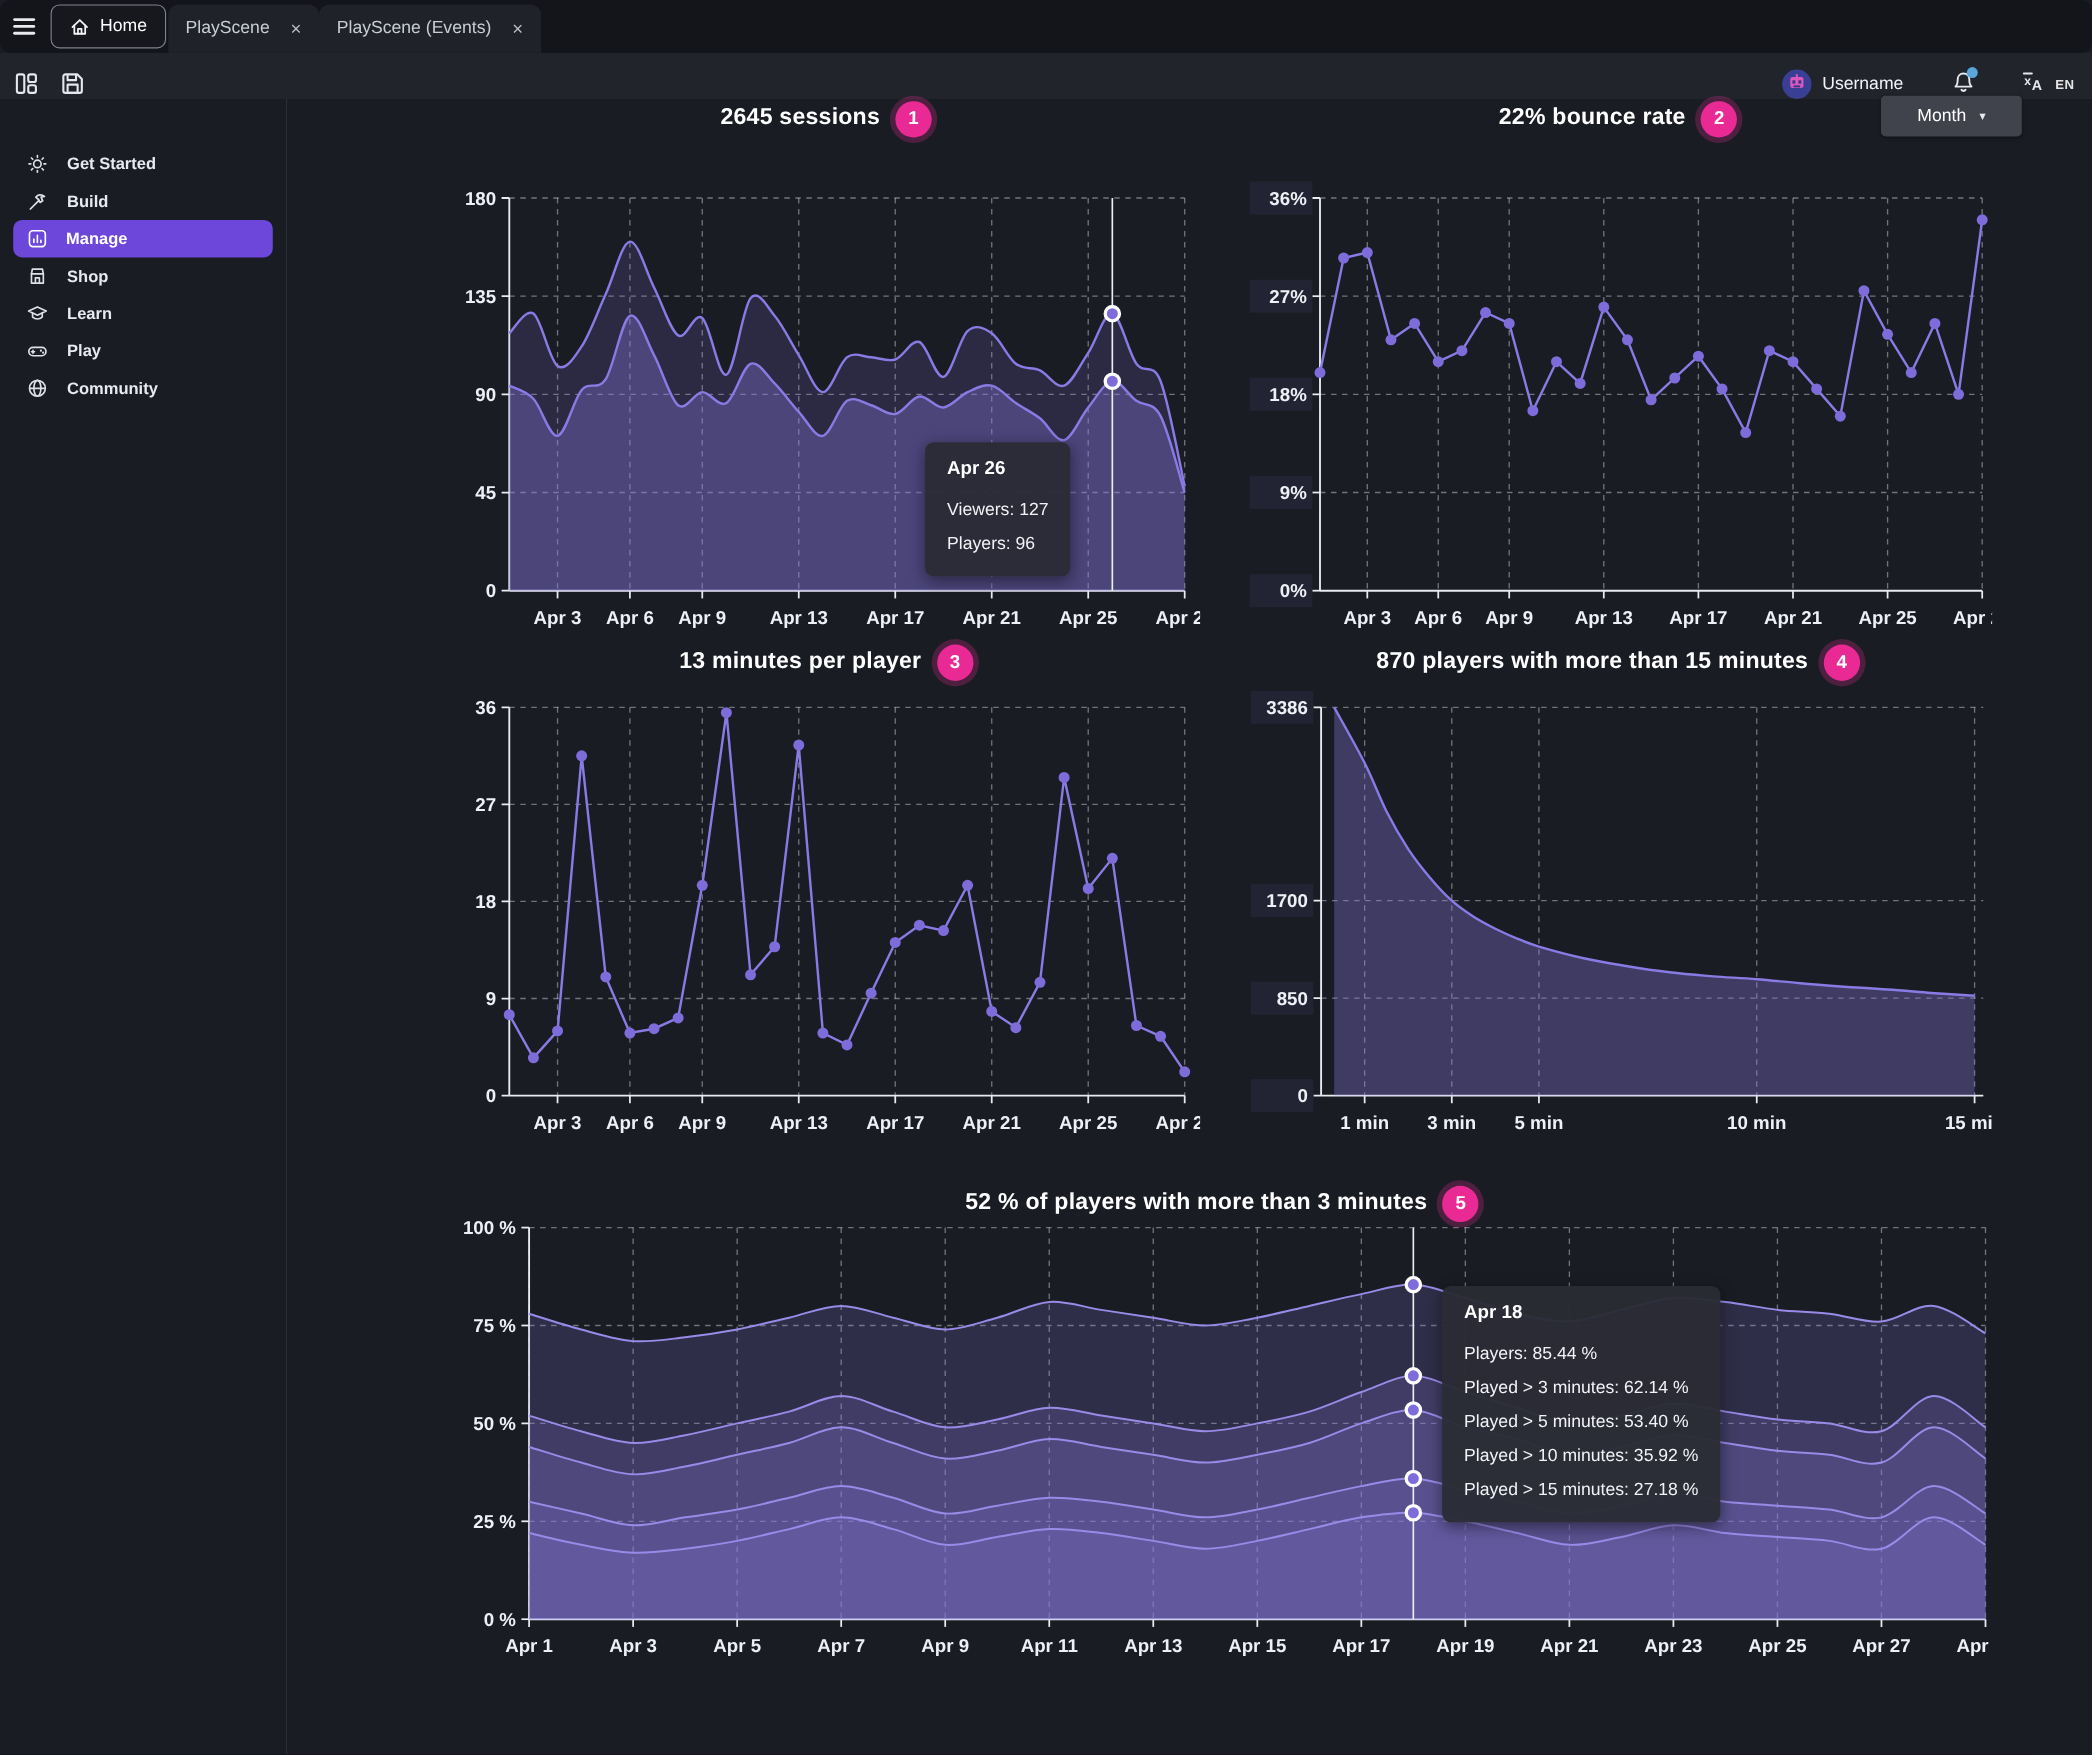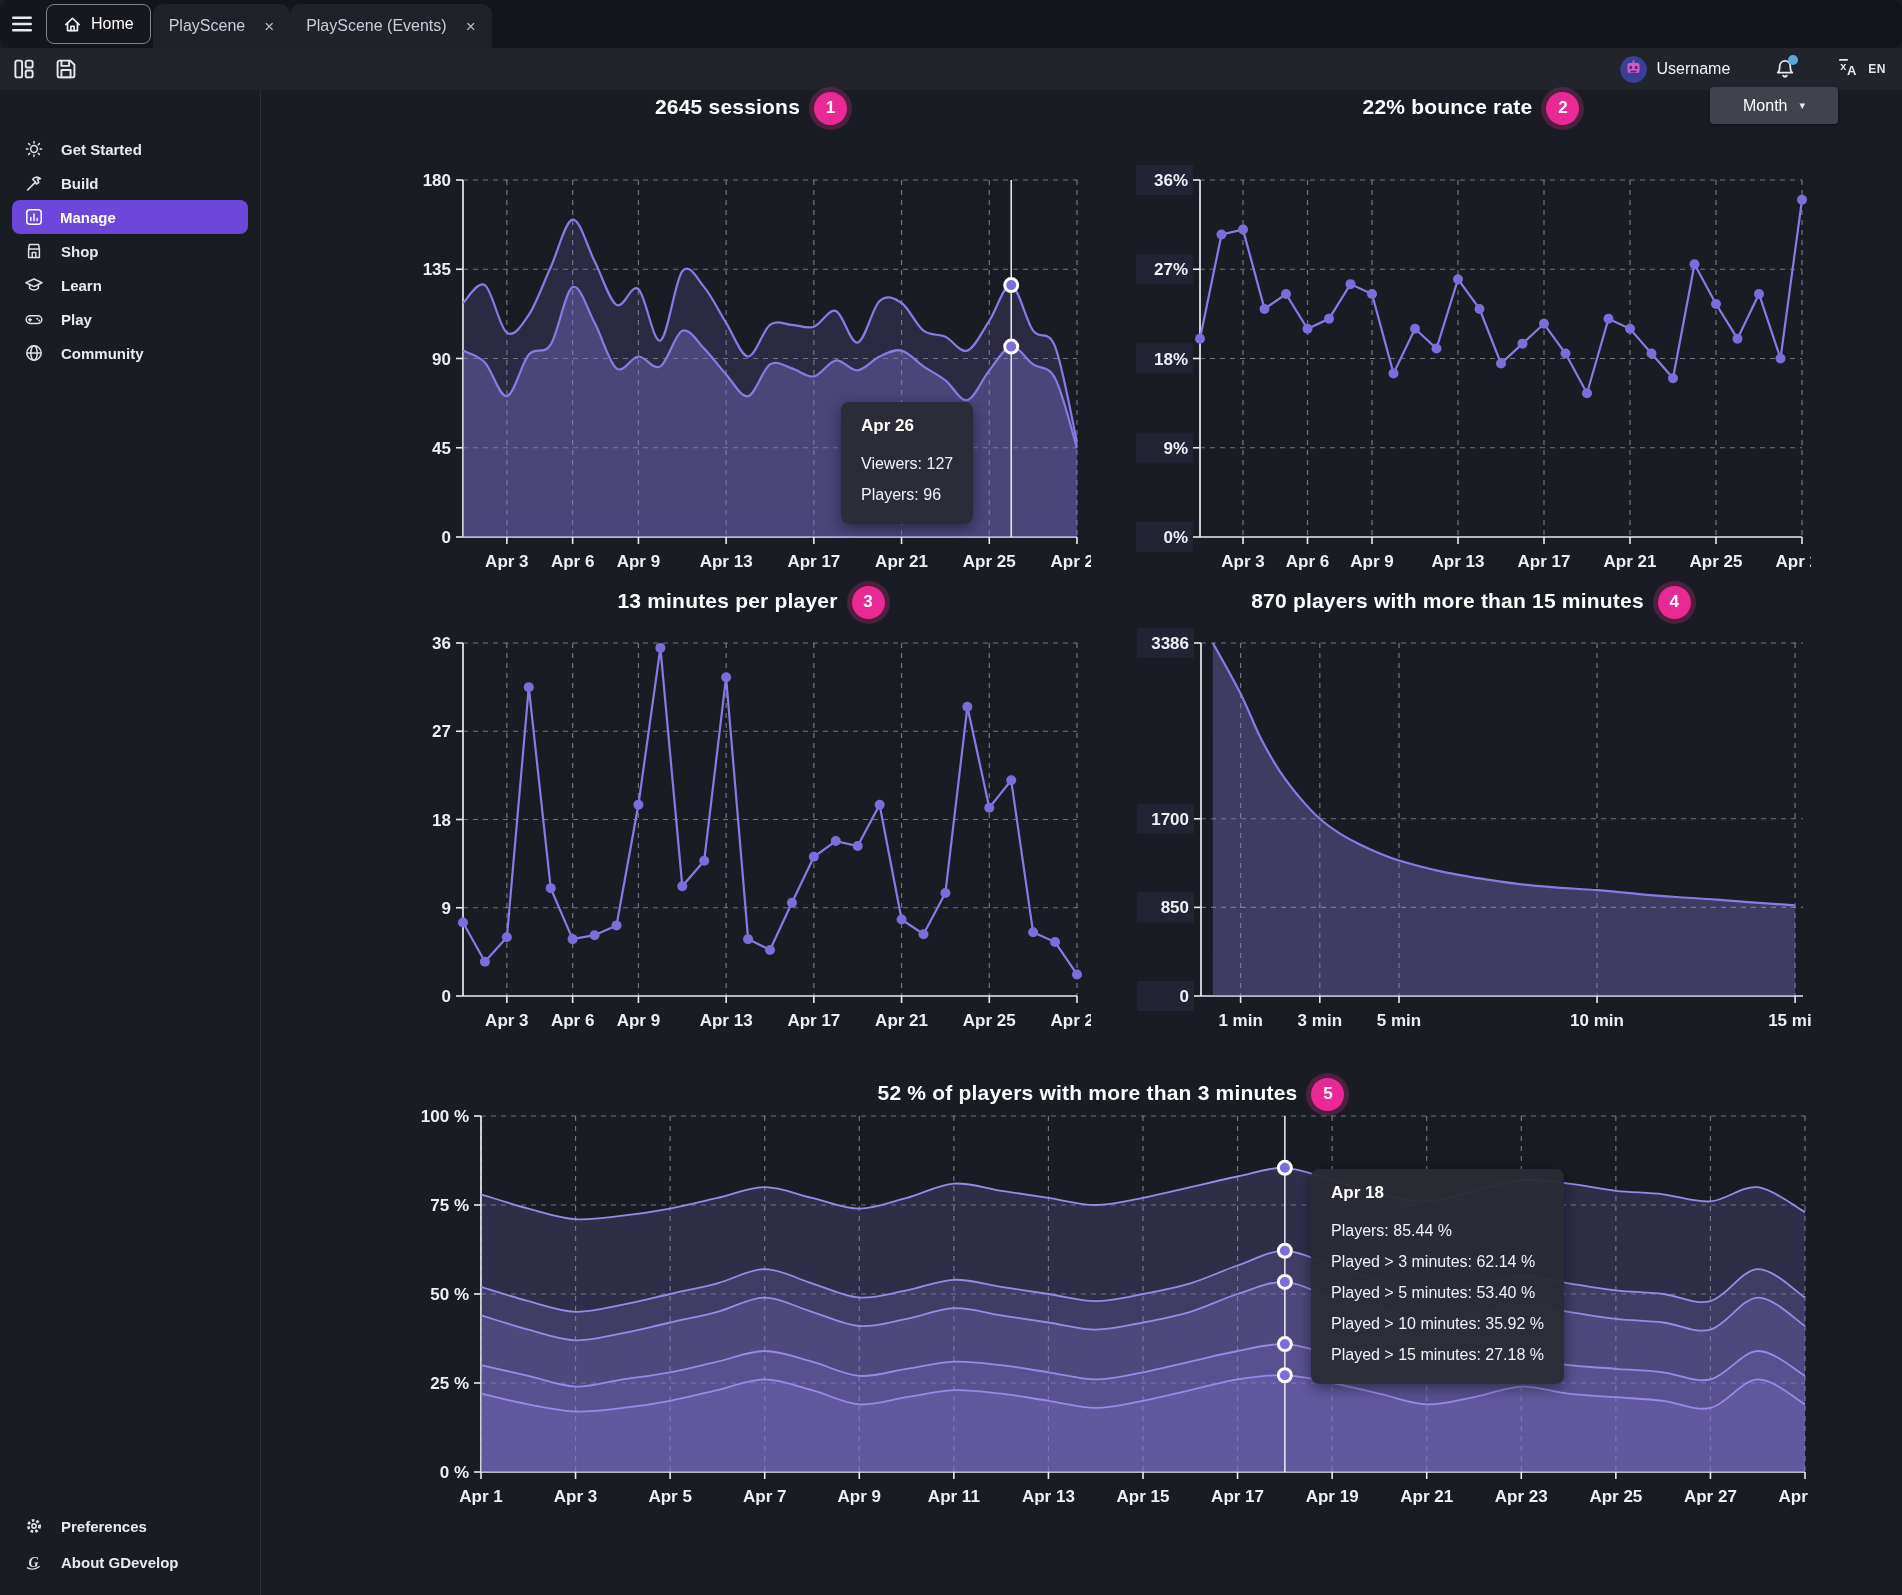--- a/index.html
+++ b/index.html
@@ -12,21 +12,21 @@
   .hamburger{width:44px;height:48px;display:flex;align-items:center;justify-content:center;cursor:pointer;}
   .hamburger svg{display:block}
   .tab{display:flex;align-items:center;gap:9px;padding:0 16px;height:44px;border-radius:10px 10px 0 0;
        background:#20222a;color:#c9cdd6;font-size:16px;cursor:pointer;}
   .tab.active{height:38px;margin:0 2px 4px 2px;border:1px solid #80838c;border-radius:8px;
        background:#16181e;color:#ffffff;}
   .tab .close{margin-left:10px;font-size:17px;color:#b9bdc6;line-height:1;}
   .tab .home-ic{display:flex}
 
   
-  .toolbar{height:42px;background:#22242c;display:flex;align-items:center;padding:0 16px 0 10px;gap:14px;}
+  .toolbar{height:42px;background:#22242c;display:flex;align-items:flex-end;padding:0 16px 0 10px;gap:14px;}
   .tool-ic{width:28px;height:28px;display:flex;align-items:center;justify-content:center;border-radius:4px;cursor:pointer;}
   .toolbar .spacer{flex:1}
   .user{display:flex;align-items:center;gap:10px;cursor:pointer;}
   .avatar{width:27px;height:27px;border-radius:50%;overflow:hidden;display:block}
   .username{font-size:16px;color:#f2f3f7;}
   .bell{position:relative;width:30px;height:30px;display:flex;align-items:center;justify-content:center;cursor:pointer;margin-left:26px;}
   .bell .dot{position:absolute;top:1px;right:2px;width:10px;height:10px;border-radius:50%;background:#58a6dc;}
   .lang{display:flex;align-items:center;gap:8px;margin-left:22px;cursor:pointer;}
   .lang .code{font-size:12px;font-weight:bold;color:#e5e5e5;letter-spacing:.5px;}
 
@@ -214,40 +214,20 @@
         </div>
         <div class="side-item">
           <span class="ic">
             <svg viewBox="0 0 20 20" fill="none" stroke="#dde0e8" stroke-width="1.5">
                 <circle cx="10" cy="10" r="7.2"></circle>
                 <ellipse cx="10" cy="10" rx="3.2" ry="7.2"></ellipse>
                 <path d="M2.8 10 H17.2"></path>
               </svg>
           </span>
           <span>Community</span>
-        </div>
-      </div>
-      <div class="side-footer">
-        <div class="side-item">
-          <span class="ic">
-            <svg viewBox="0 0 20 20" fill="none" stroke="#dde0e8">
-                <circle cx="10" cy="10" r="5.6" stroke-width="2.8" stroke-dasharray="2.6 2.1"></circle>
-                <circle cx="10" cy="10" r="2.1" stroke-width="1.6"></circle>
-              </svg>
-          </span>
-          <span>Preferences</span>
-        </div>
-        <div class="side-item">
-          <span class="ic">
-            <svg viewBox="0 0 20 20">
-                <text x="4.6" y="14.6" font-size="14" font-weight="bold" font-style="italic" fill="#dde0e8" font-family="Liberation Serif,serif">G</text>
-                <path d="M3.4 15.8 Q10 19 15.4 14.6" stroke="#dde0e8" stroke-width="1.3" fill="none" stroke-linecap="round"></path>
-              </svg>
-          </span>
-          <span>About GDevelop</span>
         </div>
       </div>
     </nav>
 
     <main class="content">
       <button class="month-btn">
         <span>Month</span>
         <span class="caret">▾</span>
       </button>
 

